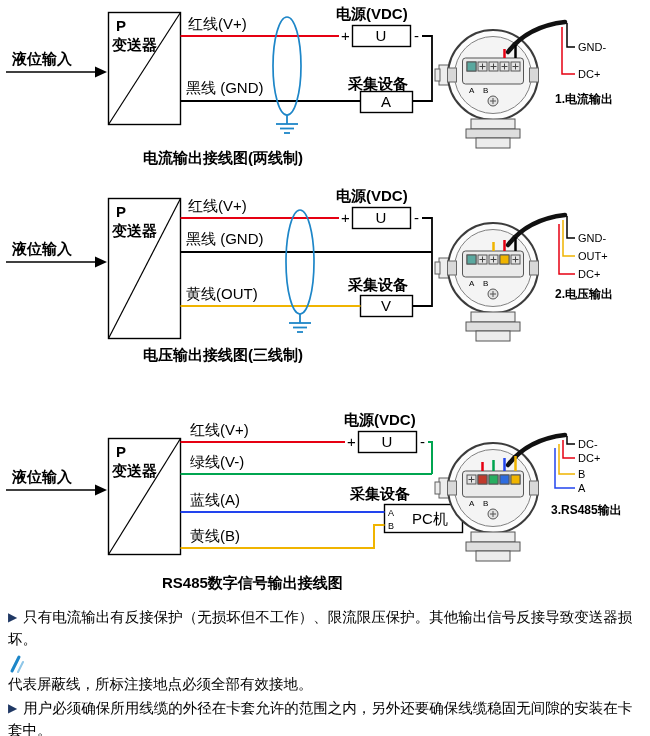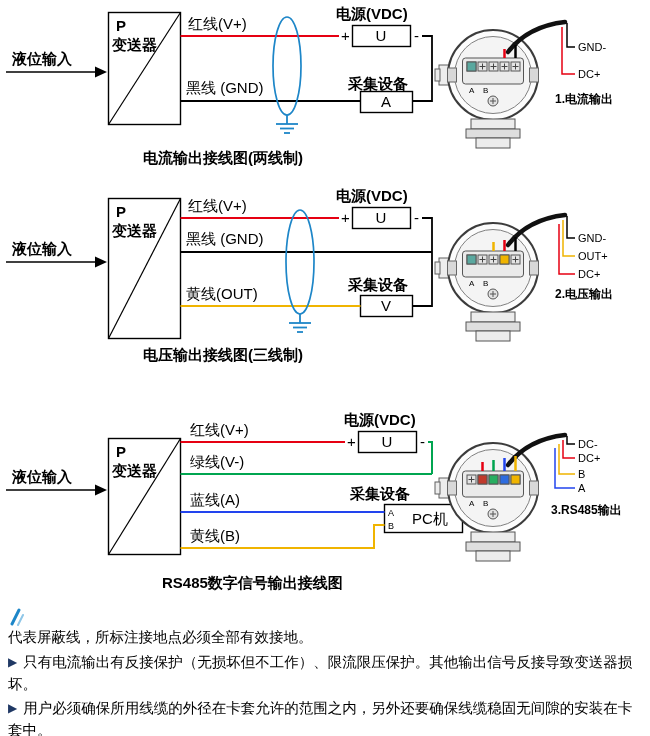--- a/index.html
+++ b/index.html
@@ -224,27 +224,27 @@
       <text x="85" y="-40" font-size="11">DC-</text>
       <text x="85" y="-26" font-size="11">DC+</text>
       <text x="85" y="-10" font-size="11">B</text>
       <text x="85" y="4" font-size="11">A</text>
       <text x="58" y="26" font-size="12" class="bold">3.RS485输出</text>
     </g>
   </svg>
 
   <div class="notes">
     <div class="note">
+      <span class="tri">▶</span><span>只有电流输出有反接保护（无损坏但不工作）、限流限压保护。其他输出信号反接导致变送器损坏。</span>
+    </div>
+    <div class="note">
       <svg class="shield-icon" width="16" height="20" viewBox="0 0 16 20">
         <path d="M4,17 L11,3" stroke="#1d86c8" stroke-width="3" fill="none" stroke-linecap="round"></path>
         <path d="M10,18 L15,8" stroke="#8ec6e8" stroke-width="2" fill="none" stroke-linecap="round"></path>
       </svg><span>代表屏蔽线，所标注接地点必须全部有效接地。</span>
     </div>
     <div class="note">
-      <span class="tri">▶</span><span>只有电流输出有反接保护（无损坏但不工作）、限流限压保护。其他输出信号反接导致变送器损坏。</span>
-    </div>
-    <div class="note">
       <span class="tri">▶</span><span>用户必须确保所用线缆的外径在卡套允许的范围之内，另外还要确保线缆稳固无间隙的安装在卡套中。</span>
     </div>
 
   </div>
 
 </div>
 
 </body></html>

